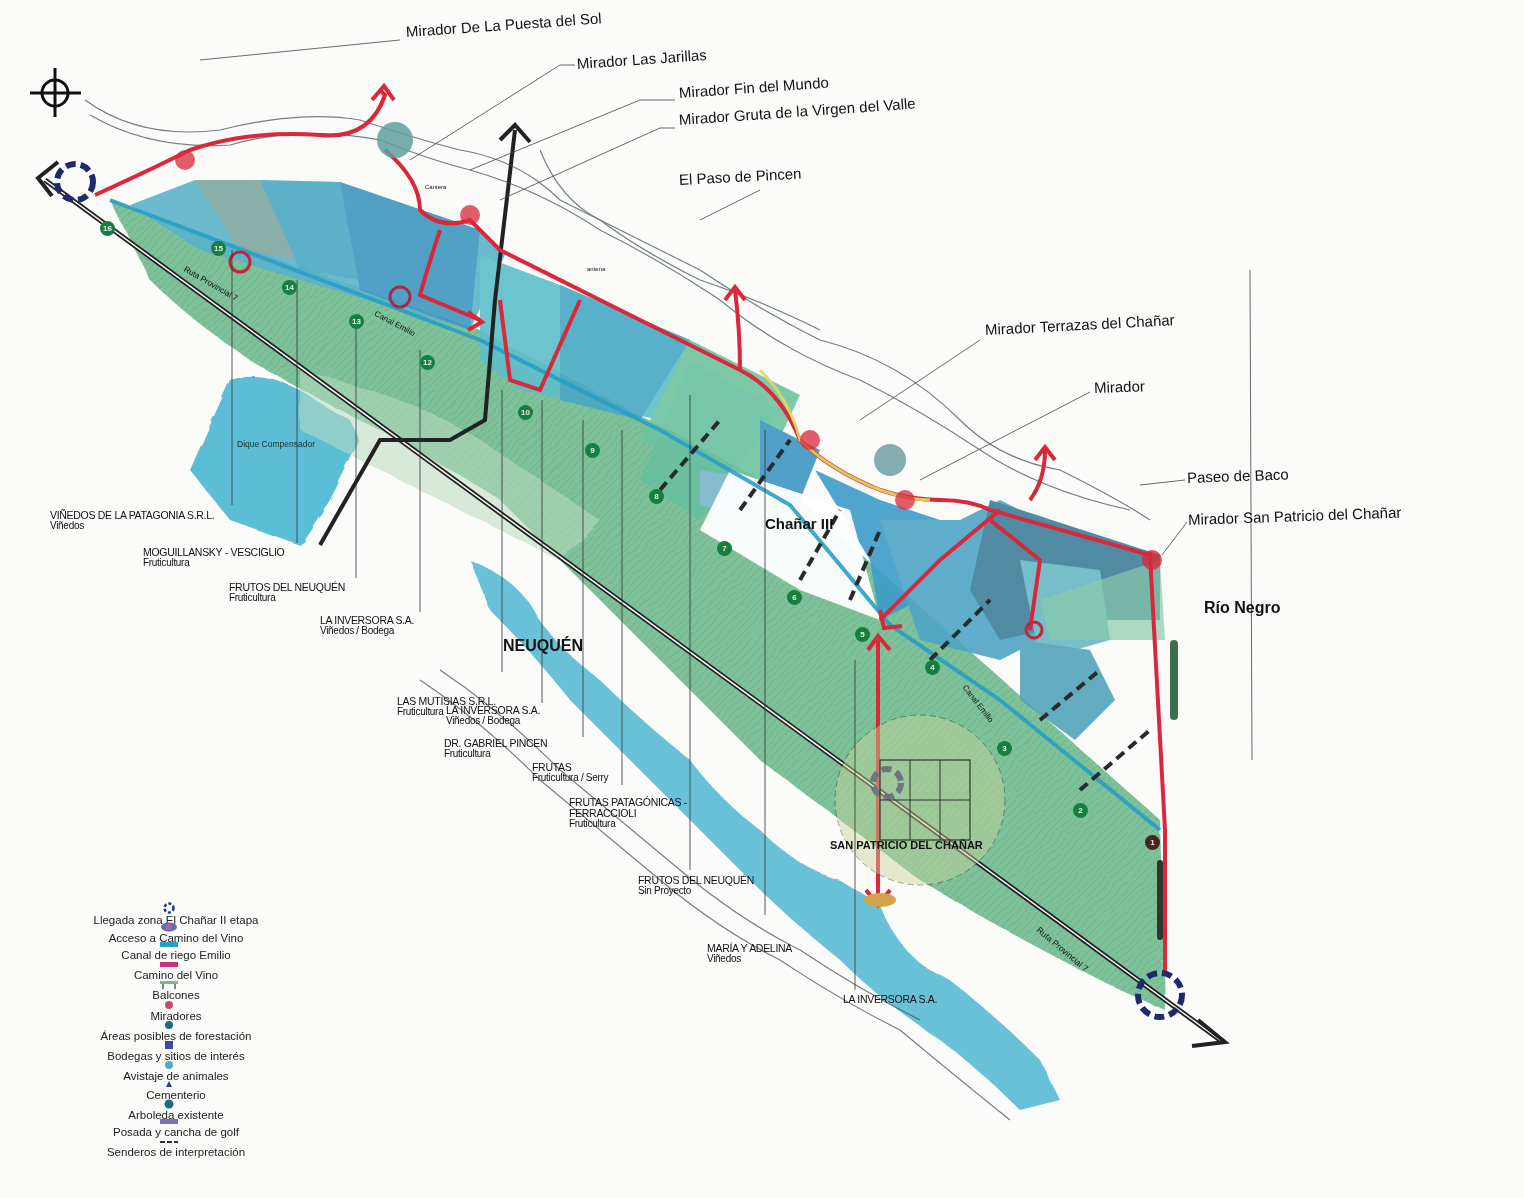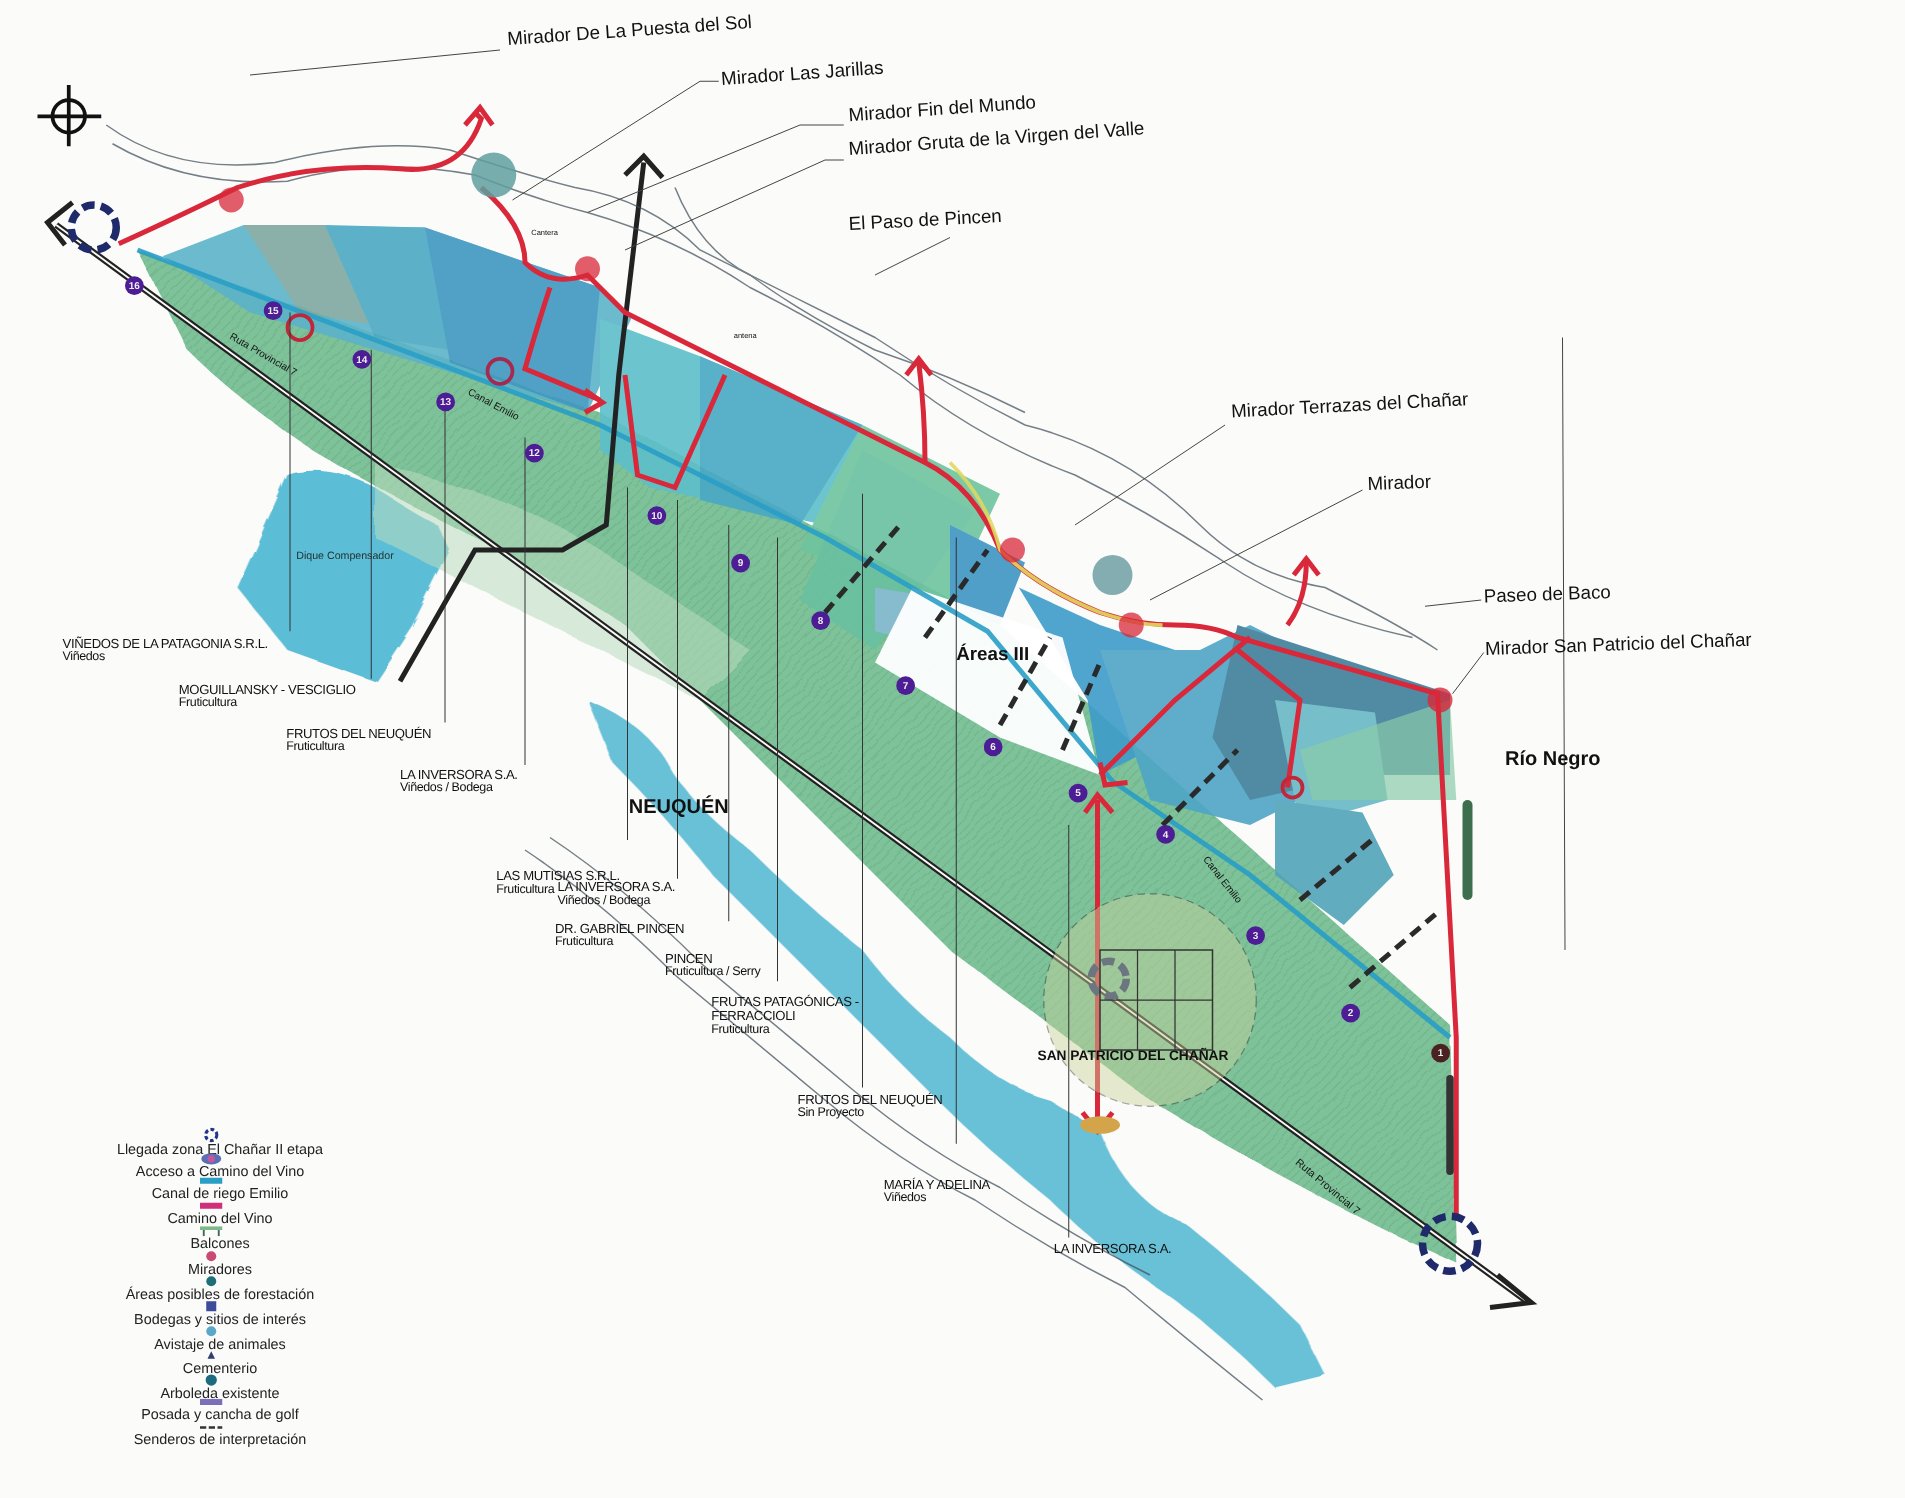--- a/index.html
+++ b/index.html
@@ -7,21 +7,21 @@
            font-family: "Liberation Sans", sans-serif; color: #111; }
     #map-svg { position: absolute; left: 0; top: 0; }
     .lbl { position: absolute; white-space: nowrap; line-height: 1.05; }
     .mirador-lbl { font-size: 15px; color: #111; transform-origin: left center; }
     .owner-lbl { font-size: 10.5px; letter-spacing: -0.3px; }
     .owner-lbl .use { display: block; font-size: 10px; }
     .big-lbl { font-size: 16px; font-weight: bold; }
     .legend { position: absolute; left: 46px; top: 902px; width: 260px; }
     .legend-row { display: flex; align-items: center; height: 19.7px; font-size: 11.5px; color: #222; flex-direction: column; }
     .legend-sym { width: 20px; height: 12px; margin-right: 14px; display: flex; align-items: center; justify-content: center; }
-    .point-num { position: absolute; width: 15px; height: 15px; border-radius: 50%; background: #4c1d95;
+    .point-num { position: absolute; width: 15px; height: 15px; border-radius: 50%; background: #15803d;
                  color: #eee; font-size: 8px; display: flex; align-items: center; justify-content: center; font-weight: bold; }
   </style>
 </head>
 <body>
 
 <svg id="map-svg" width="1524" height="1198" viewBox="0 0 1524 1198">
   <defs>
     <filter id="rough">
         <feTurbulence type="fractalNoise" baseFrequency="0.04" numOctaves="2" result="n"></feTurbulence>
         <feDisplacementMap in="SourceGraphic" in2="n" scale="6"></feDisplacementMap>
@@ -186,38 +186,38 @@
 <div class="lbl mirador-lbl" style="left:679px;top:85px;transform:rotate(-4deg)">Mirador  Fin del Mundo</div>
 <div class="lbl mirador-lbl" style="left:679px;top:112px;transform:rotate(-4deg)">Mirador Gruta de la Virgen del Valle</div>
 <div class="lbl mirador-lbl" style="left:679px;top:172px;transform:rotate(-3deg)">El Paso de Pincen</div>
 <div class="lbl mirador-lbl" style="left:985px;top:322px;transform:rotate(-3deg)">Mirador Terrazas del Chañar</div>
 <div class="lbl mirador-lbl" style="left:1094px;top:380px;transform:rotate(-2deg)">Mirador</div>
 <div class="lbl mirador-lbl" style="left:1187px;top:470px;transform:rotate(-2deg)">Paseo de Baco</div>
 <div class="lbl mirador-lbl" style="left:1188px;top:512px;transform:rotate(-2deg)">Mirador San Patricio del Chañar</div>
 
 <div class="lbl big-lbl" style="left:503px;top:638px">NEUQUÉN</div>
 <div class="lbl big-lbl" style="left:1204px;top:600px">Río Negro</div>
-<div class="lbl big-lbl" style="left:765px;top:516px;font-size:15px">Áreas III</div>
+<div class="lbl big-lbl" style="left:765px;top:516px;font-size:15px">Chañar III</div>
 <div class="lbl" style="left:830px;top:840px;font-size:11px;font-weight:bold">SAN PATRICIO DEL CHAÑAR</div>
 <div class="lbl" style="left:237px;top:440px;font-size:8.5px;color:#233">Dique Compensador</div>
 <div class="lbl" style="left:372px;top:320px;font-size:8px;transform:rotate(28deg)">Canal Emilio</div>
 <div class="lbl" style="left:955px;top:700px;font-size:8px;transform:rotate(52deg)">Canal Emilio</div>
 <div class="lbl" style="left:180px;top:280px;font-size:8px;transform:rotate(30deg)">Ruta Provincial 7</div>
 <div class="lbl" style="left:1030px;top:945px;font-size:8.5px;transform:rotate(40deg)">Ruta Provincial 7</div>
 <div class="lbl" style="left:425px;top:184px;font-size:6px">Cantera</div>
 <div class="lbl" style="left:587px;top:266px;font-size:6px">antena</div>
 
 <div class="lbl owner-lbl" style="left:50px;top:510px"><span>VIÑEDOS DE LA PATAGONIA S.R.L.</span><span class="use">Viñedos</span></div>
 <div class="lbl owner-lbl" style="left:143px;top:547px"><span>MOGUILLANSKY - VESCIGLIO</span><span class="use">Fruticultura</span></div>
 <div class="lbl owner-lbl" style="left:229px;top:582px"><span>FRUTOS DEL NEUQUÉN</span><span class="use">Fruticultura</span></div>
 <div class="lbl owner-lbl" style="left:320px;top:615px"><span>LA INVERSORA S.A.</span><span class="use">Viñedos / Bodega</span></div>
 <div class="lbl owner-lbl" style="left:397px;top:696px"><span>LAS MUTISIAS S.R.L.</span><span class="use">Fruticultura</span></div>
 <div class="lbl owner-lbl" style="left:446px;top:705px"><span>LA INVERSORA S.A.</span><span class="use">Viñedos / Bodega</span></div>
 <div class="lbl owner-lbl" style="left:444px;top:738px"><span>DR.  GABRIEL PINCEN</span><span class="use">Fruticultura</span></div>
-<div class="lbl owner-lbl" style="left:532px;top:762px"><span>PINCEN</span><span class="use">Fruticultura / Serry</span></div>
+<div class="lbl owner-lbl" style="left:532px;top:762px"><span>FRUTAS</span><span class="use">Fruticultura / Serry</span></div>
 <div class="lbl owner-lbl" style="left:569px;top:797px;white-space:normal;width:130px"><span>FRUTAS PATAGÓNICAS - FERRACCIOLI</span><span class="use">Fruticultura</span></div>
 <div class="lbl owner-lbl" style="left:638px;top:875px"><span>FRUTOS DEL NEUQUÉN</span><span class="use">Sin Proyecto</span></div>
 <div class="lbl owner-lbl" style="left:707px;top:943px"><span>MARÍA Y ADELINA</span><span class="use">Viñedos</span></div>
 <div class="lbl owner-lbl" style="left:843px;top:994px"><span>LA INVERSORA S.A.</span></div>
 
 <div class="point-num" style="left:100px;top:221px">16</div>
 <div class="point-num" style="left:211px;top:241px">15</div>
 <div class="point-num" style="left:282px;top:280px">14</div>
 <div class="point-num" style="left:349px;top:314px">13</div>
 <div class="point-num" style="left:420px;top:355px">12</div>

